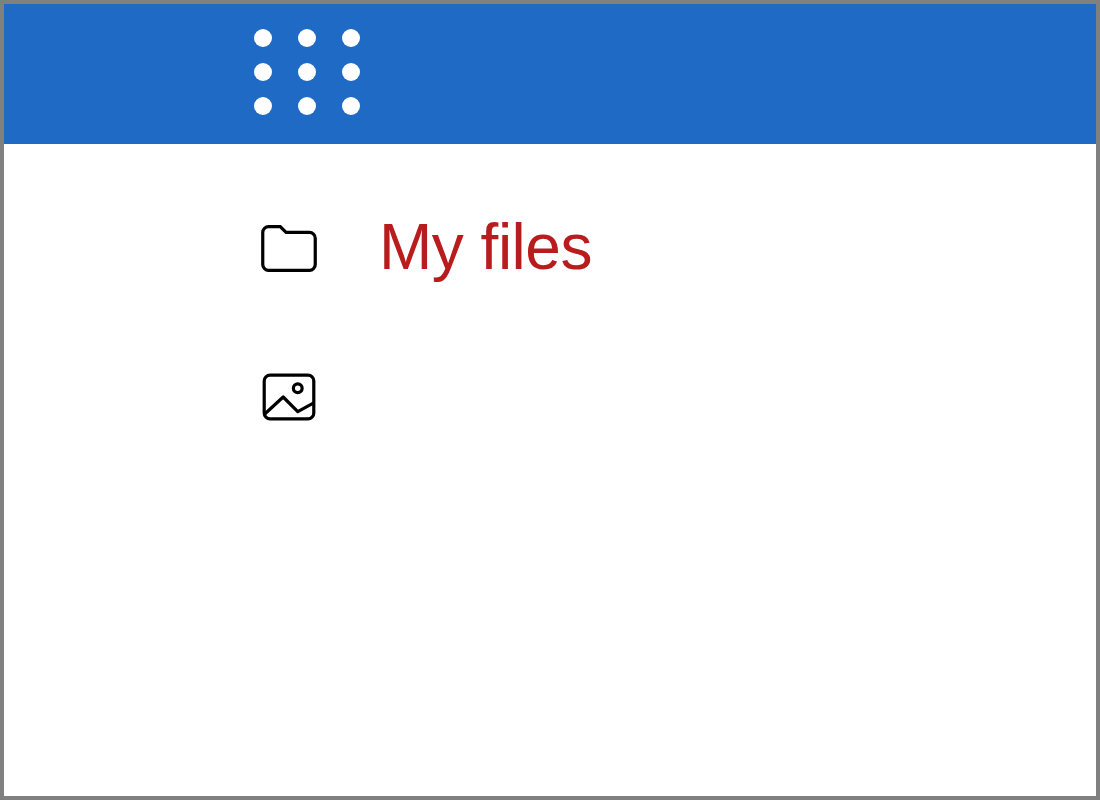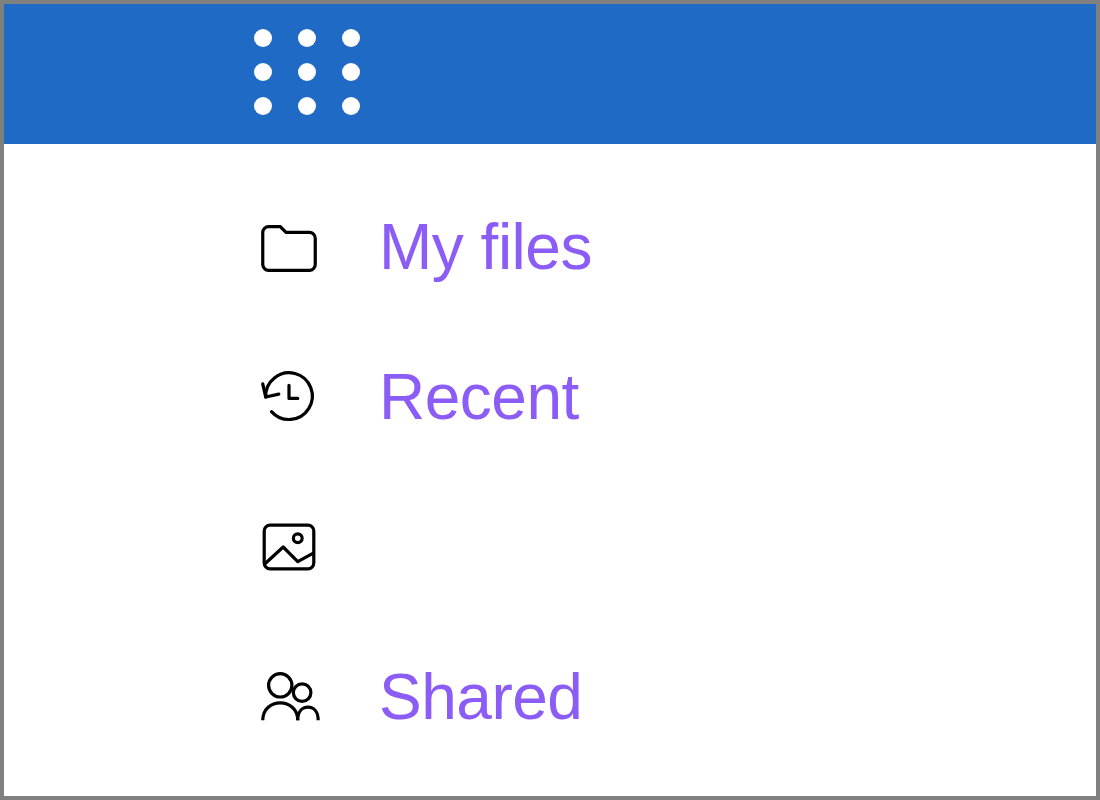--- a/index.html
+++ b/index.html
@@ -70,21 +70,21 @@
     }
     .nav-icon svg {
       width: 70px;
       height: 70px;
       stroke: #000000;
       stroke-width: 2.2;
       fill: none;
     }
     .nav-label {
       font-size: 64px;
-      color: #8b5cf6;
+      color: #b91c1c;
       font-weight: 400;
       letter-spacing: -0.5px;
     }
   </style>
 </head>
 <body>
 
 <div class="window">
 
   <div class="header">
@@ -105,48 +105,27 @@
 
     <div class="nav-item">
       <span class="nav-icon">
         <svg viewBox="0 0 48 48">
           <path d="M6 14 C6 11.8 7.8 10 10 10 L18 10 L22 14 L38 14 C40.2 14 42 15.8 42 18 L42 36 C42 38.2 40.2 40 38 40 L10 40 C7.8 40 6 38.2 6 36 Z"></path>
         </svg>
       </span>
       <span class="nav-label">My files</span>
     </div>
 
-    <div class="nav-item">
-      <span class="nav-icon">
-        <svg viewBox="0 0 48 48">
-          <path d="M8 24 A16 16 0 1 1 12 34" stroke-linecap="round"></path>
-          <polyline points="6,15 8,24 17,22" stroke-linecap="round" stroke-linejoin="round"></polyline>
-          <polyline points="24,16 24,25 30,25" stroke-linecap="round" stroke-linejoin="round"></polyline>
-        </svg>
-      </span>
-      <span class="nav-label">Recent</span>
-    </div>
 
     <div class="nav-item">
       <span class="nav-icon">
         <svg viewBox="0 0 48 48">
           <rect x="7" y="9" width="34" height="30" rx="4" ry="4"></rect>
           <circle cx="30" cy="18" r="3"></circle>
           <polyline points="7,36 20,24 30,34 41,28" stroke-linejoin="round"></polyline>
         </svg>
       </span>
     </div>
 
-    <div class="nav-item">
-      <span class="nav-icon">
-        <svg viewBox="0 0 48 48">
-          <circle cx="18" cy="16" r="8"></circle>
-          <circle cx="33" cy="21" r="6"></circle>
-          <path d="M6 40 C6 32 12 28 18 28 C24 28 30 32 30 40"></path>
-          <path d="M30 40 C30 34 33 31 37 31 C41 31 44 34 44 40"></path>
-        </svg>
-      </span>
-      <span class="nav-label">Shared</span>
-    </div>
 
   </div>
 
 </div>
 
 </body></html>

